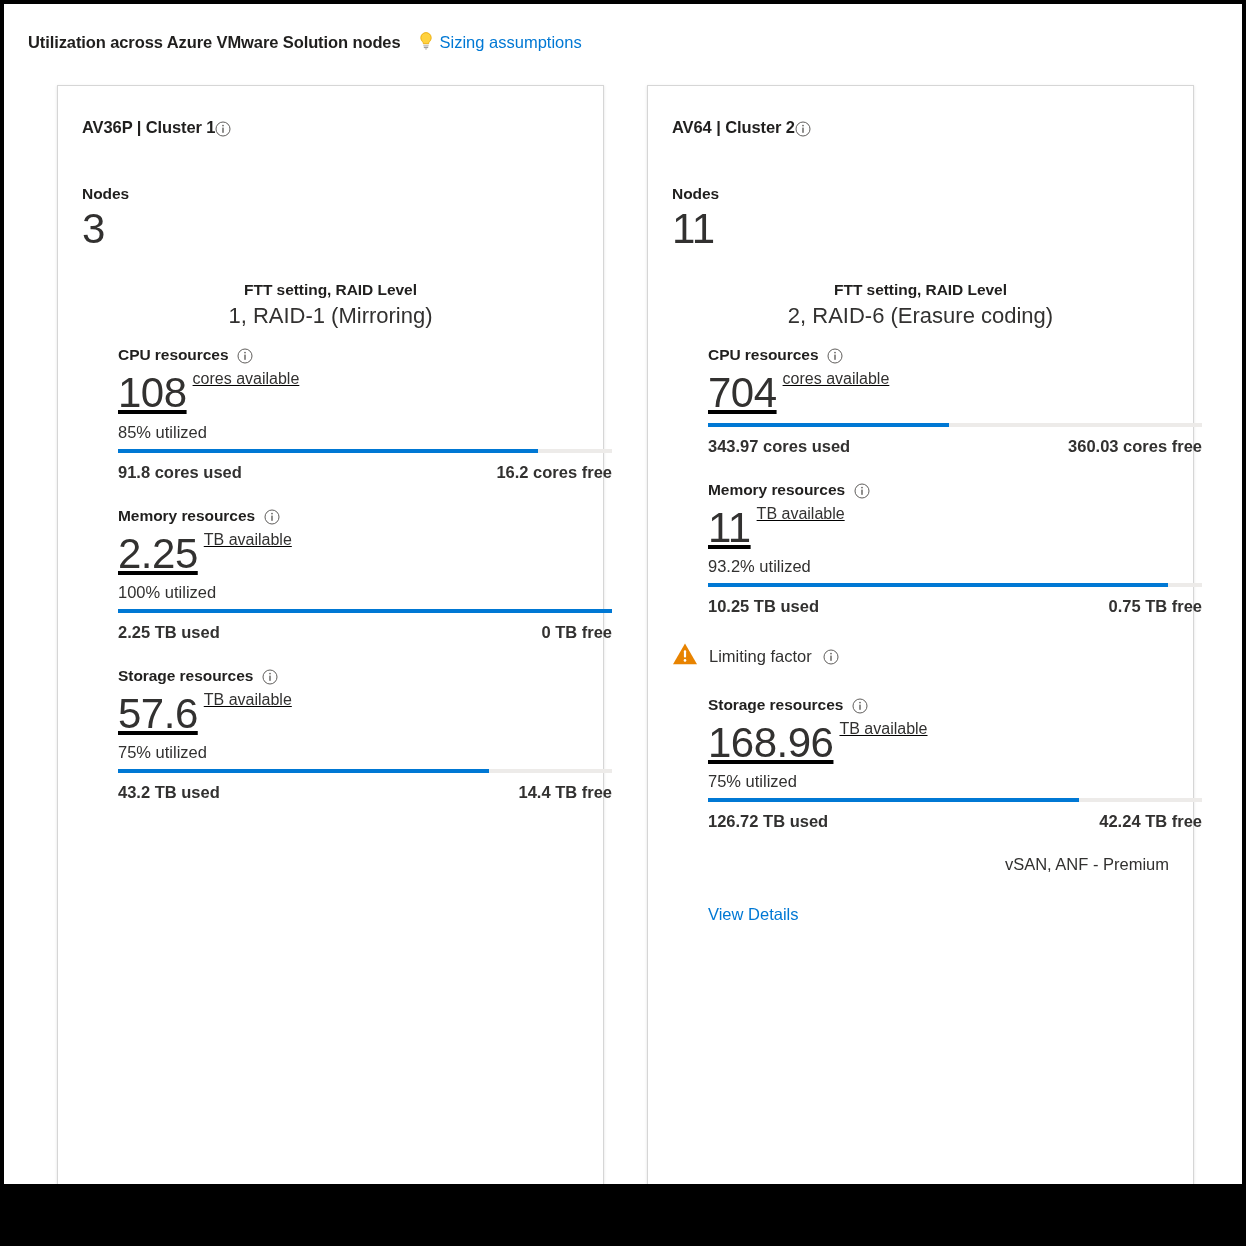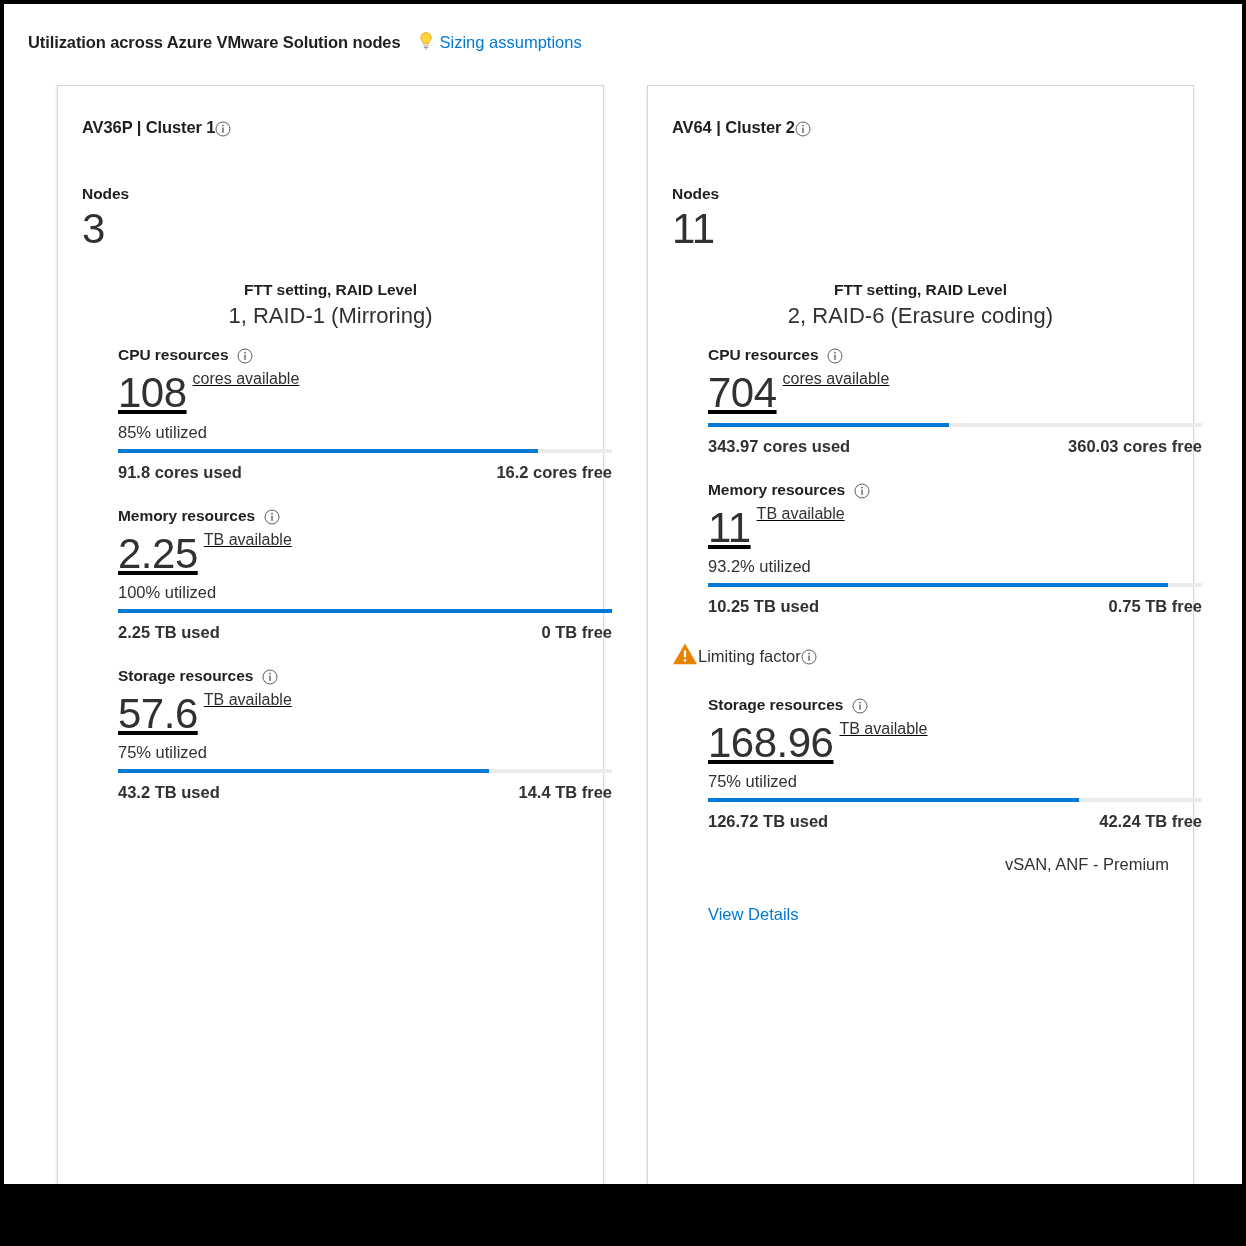--- a/index.html
+++ b/index.html
@@ -161,20 +161,21 @@
     margin-top: 10px;
     font-size: 16.5px;
     color: #323130;
     font-weight: bold;
   }
 
   
   .limiting-row {
     display: flex;
     align-items: center;
+    gap: 11px;
     margin-bottom: 26px;
     margin-top: 26px;
   }
   .limiting-text {
     font-size: 16.5px;
     color: #323130;
   }
   .warn-icon { display: block; flex: 0 0 26px; }
 
   .storage-note {

